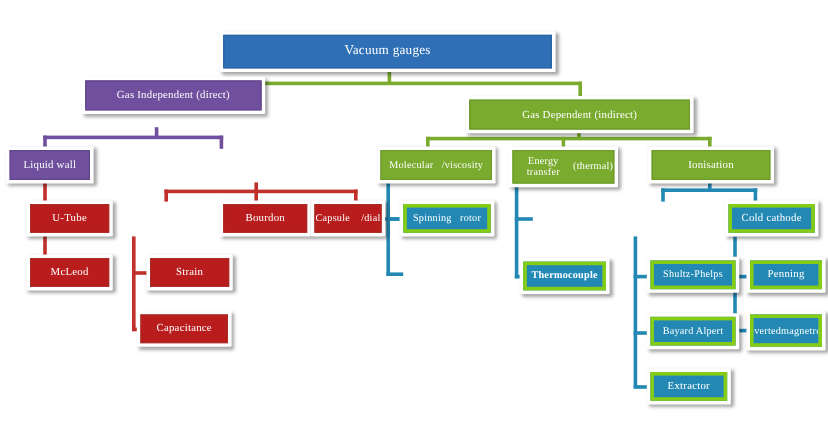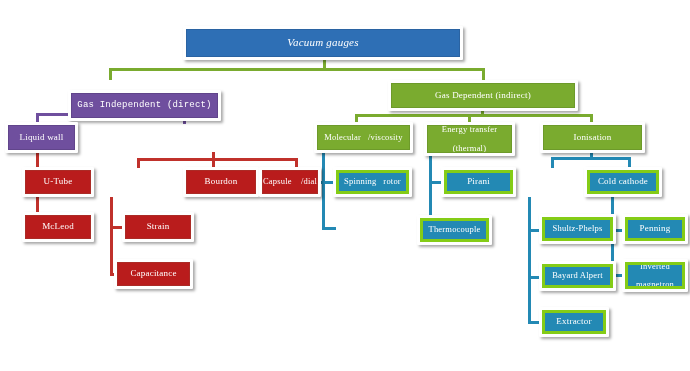--- a/index.html
+++ b/index.html
@@ -39,21 +39,21 @@
     display: flex;
     align-items: center;
     justify-content: center;
     text-align: center;
     color: #ffffff;
     line-height: 1.08;
     letter-spacing: 0.2px;
     overflow: hidden;
     white-space: pre;
   }
-  .node.wrap .fill { white-space: normal; flex-direction: column; }
+  .node.wrap .fill { white-space: normal; }
 
   .blue   .fill { background: #2e6fb5; border: 1px solid #2a63a2; }
   .purple .fill { background: #6f4f9e; border: 1px solid #61458b; }
   .green  .fill { background: #7aab2f; border: 1px solid #6d9a2a; }
   .red    .fill { background: #b91c1c; border: 1px solid #ab2b26; }
   .teal   .fill { background: #2389b4; border: 3px solid #84cc16; }
 
   .fs11 .fill { font-size: 11px; }
   .fs9  .fill { font-size: 9px; }
   .fs85 .fill { font-size: 8.5px; }
@@ -113,25 +113,25 @@
 
   <div class="conn" style="left:528px; top:197px; width:3px; height:126px; background:#2389b4;"></div>
   <div class="conn" style="left:528px; top:229px; width:14px; height:3px; background:#2389b4;"></div>
   <div class="conn" style="left:528px; top:276px; width:14px; height:3px; background:#2389b4;"></div>
   <div class="conn" style="left:528px; top:321px; width:14px; height:3px; background:#2389b4;"></div>
 
   <div class="conn" style="left:611px; top:197px; width:3px; height:80px; background:#2389b4;"></div>
   <div class="conn" style="left:611px; top:229px; width:14px; height:3px; background:#2389b4;"></div>
   <div class="conn" style="left:611px; top:274px; width:14px; height:3px; background:#2389b4;"></div>
 
-  <div class="node blue fs11" style="left:183px; top:26px; width:280px; height:34px;font-style:italic;">
+  <div class="node blue fs11" style="left:183px; top:26px; width:280px; height:34px;">
     <span class="fill">Vacuum gauges</span>
   </div>
 
-  <div class="node purple fs9" style="left:68px; top:90px; width:153px; height:31px;font-family:Liberation Mono, monospace;">
+  <div class="node purple fs9" style="left:68px; top:64px; width:153px; height:31px;">
     <span class="fill">Gas Independent (direct)</span>
   </div>
 
   <div class="node green fs9" style="left:388px; top:80px; width:190px; height:31px;">
     <span class="fill">Gas Dependent (indirect)</span>
   </div>
 
   <div class="node purple fs9" style="left:5px; top:122px; width:73px; height:31px;">
     <span class="fill">Liquid wall</span>
   </div>
@@ -176,30 +176,27 @@
 
   <div class="node red fs9" style="left:114px; top:259px; width:79px; height:30px;">
     <span class="fill">Capacitance</span>
   </div>
 
   <div class="node teal fs85" style="left:333px; top:167px; width:79px; height:30px;">
     <span class="fill">Spinning   rotor</span>
   </div>
 
 
-  <div class="node teal fs9" style="left:441px; top:167px; width:75px; height:30px;">
-    <span class="fill">Pirani</span>
-  </div>
-
-  <div class="node teal fs85" style="left:417px; top:215px; width:75px; height:30px;">
+
+  <div class="node teal fs85" style="left:433px; top:215px; width:75px; height:30px;font-weight:bold;">
     <span class="fill">Thermocouple</span>
   </div>
 
 
-  <div class="node teal fs9" style="left:584px; top:167px; width:78px; height:30px;">
+  <div class="node teal fs9" style="left:604px; top:167px; width:78px; height:30px;">
     <span class="fill">Cold cathode</span>
   </div>
 
   <div class="node teal fs85" style="left:539px; top:214px; width:77px; height:30px;">
     <span class="fill">Shultz-Phelps</span>
   </div>
 
   <div class="node teal fs85" style="left:539px; top:261px; width:77px; height:30px;">
     <span class="fill">Bayard Alpert</span>
   </div>

